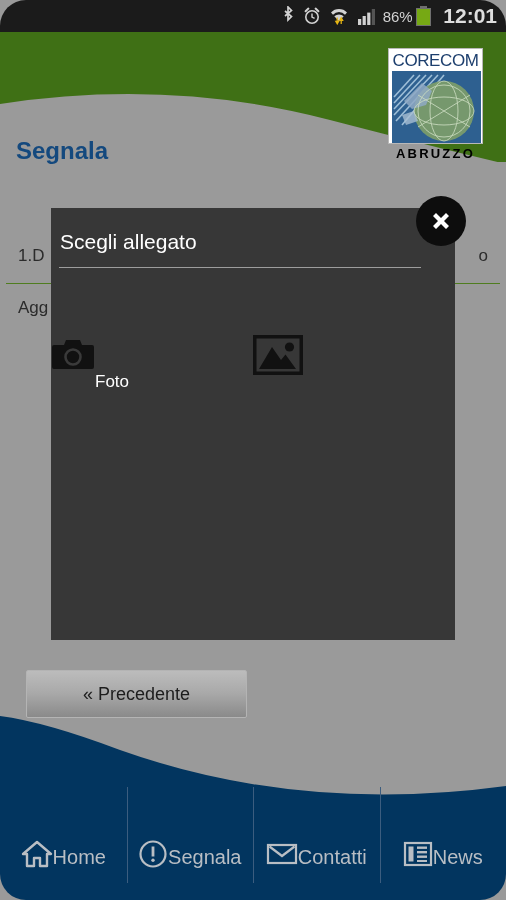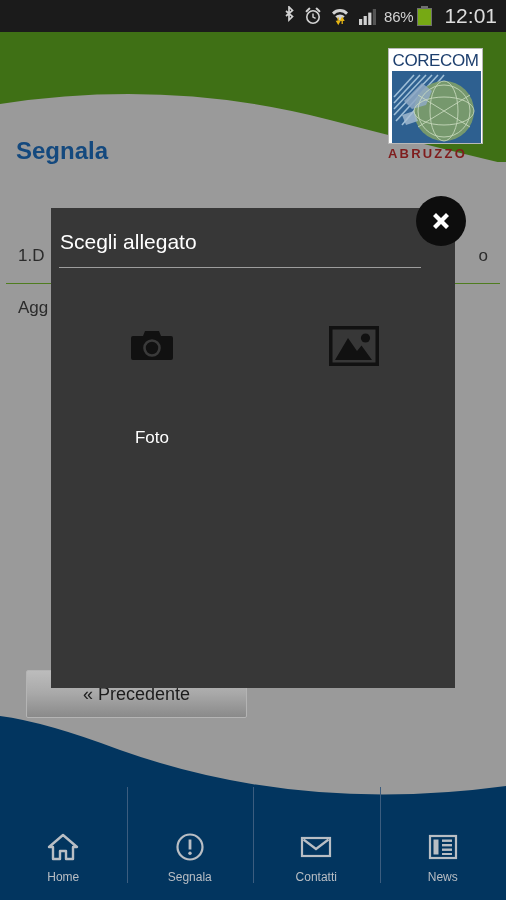--- a/index.html
+++ b/index.html
@@ -7,20 +7,21 @@
     width:506px; height:900px;
     font-family:"Liberation Sans", sans-serif;
     background:#9a9a9a;
     overflow:hidden;
   }
   #app {
     position:relative;
     width:506px; height:900px;
     background:#9a9a9a;
     overflow:hidden;
+    border-radius:26px;
   }
 
   
   .statusbar {
     position:absolute; top:0; left:0;
     width:506px; height:32px;
     background:#1b1b1b;
     display:flex; align-items:center; justify-content:flex-end;
     padding-right:9px;
     z-index:60;
@@ -35,21 +36,21 @@
   }
   .sb-batt-icon .cap {
     position:absolute; top:0; left:4px; width:7px; height:3px; background:#6f6f6f;
   }
   .sb-batt-icon .body {
     position:absolute; top:2px; left:0; width:15px; height:18px;
     background:#76a914; border:1px solid #6f6f6f;
   }
   .sb-time {
     color:#dedede; font-size:21px; margin-left:12px;
-    letter-spacing:0px; font-weight:400;
+    letter-spacing:0px; font-weight:700;
   }
 
   
   .header-green {
     position:absolute; top:32px; left:0;
     width:506px; height:130px;
     background:#3f7015;
     overflow:hidden;
     z-index:5;
   }
@@ -73,22 +74,22 @@
     text-align:center;
     color:#1d3f6e; font-size:17px; font-weight:normal;
     letter-spacing:-0.4px;
   }
   .logo-graphic {
     position:absolute; top:22px; left:3px;
     width:89px; height:72px;
   }
   .logo-sub {
     position:absolute; top:146px; left:388px;
-    width:95px; text-align:left;
-    color:#7f1d1d; font-size:13px; font-weight:bold;
+    width:95px; text-align:center;
+    color:#000000; font-size:13px; font-weight:bold;
     letter-spacing:2.2px;
     z-index:12;
   }
 
   
   .page-title {
     position:absolute; top:137px; left:16px;
     color:#14497e; font-size:24px; font-weight:bold;
     z-index:8;
   }
@@ -145,55 +146,55 @@
     z-index:5;
   }
   .tabbar {
     position:absolute; bottom:0; left:0;
     width:506px; height:85px;
     display:flex;
     z-index:10;
   }
   .tab {
     flex:1;
-    display:flex; flex-direction:column;
+    display:flex; flex-direction:row;
     align-items:center; justify-content:center;
-    color:#b9bec4; font-size:12px;
+    color:#b9bec4; font-size:20px;
     cursor:pointer;
     position:relative;
   }
   .tab + .tab::before {
     content:""; position:absolute; left:0; top:-28px;
     width:1px; height:96px; background:#3c5d7f;
   }
   .tab-icon { height:30px; margin-bottom:8px; display:flex; align-items:center; }
 
   
   .dialog {
     position:absolute; top:208px; left:51px;
-    width:404px; height:480px;
+    width:404px; height:432px;
     background:#373737;
     z-index:40;
   }
   .dialog-title {
     position:absolute; top:22px; left:9px;
     color:#ffffff; font-size:21px;
   }
   .dialog-divider {
     position:absolute; top:59px; left:8px;
     width:362px; height:1px; background:#9d9d9d;
   }
   .dialog-options {
     position:absolute; top:110px; left:0;
     width:404px;
     display:flex;
   }
   .dlg-opt {
     flex:1;
-    display:flex; flex-direction:column; align-items:center;
+    display:flex; flex-direction:row; align-items:center;
     cursor:pointer;
   }
   .dlg-opt-icon {
     height:56px; display:flex; align-items:center; justify-content:center;
   }
   .dlg-opt-label {
     margin-top:54px;
     color:#ffffff; font-size:17px;
   }
   .close-btn {

